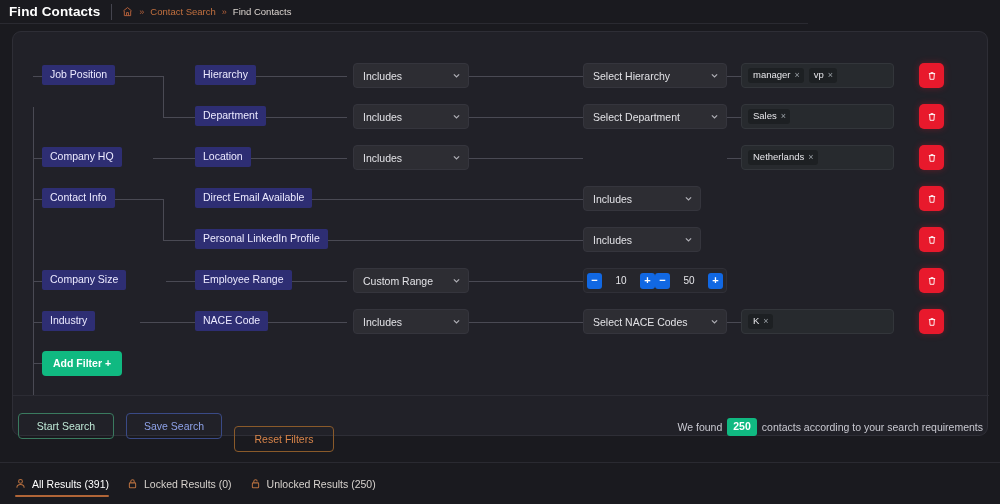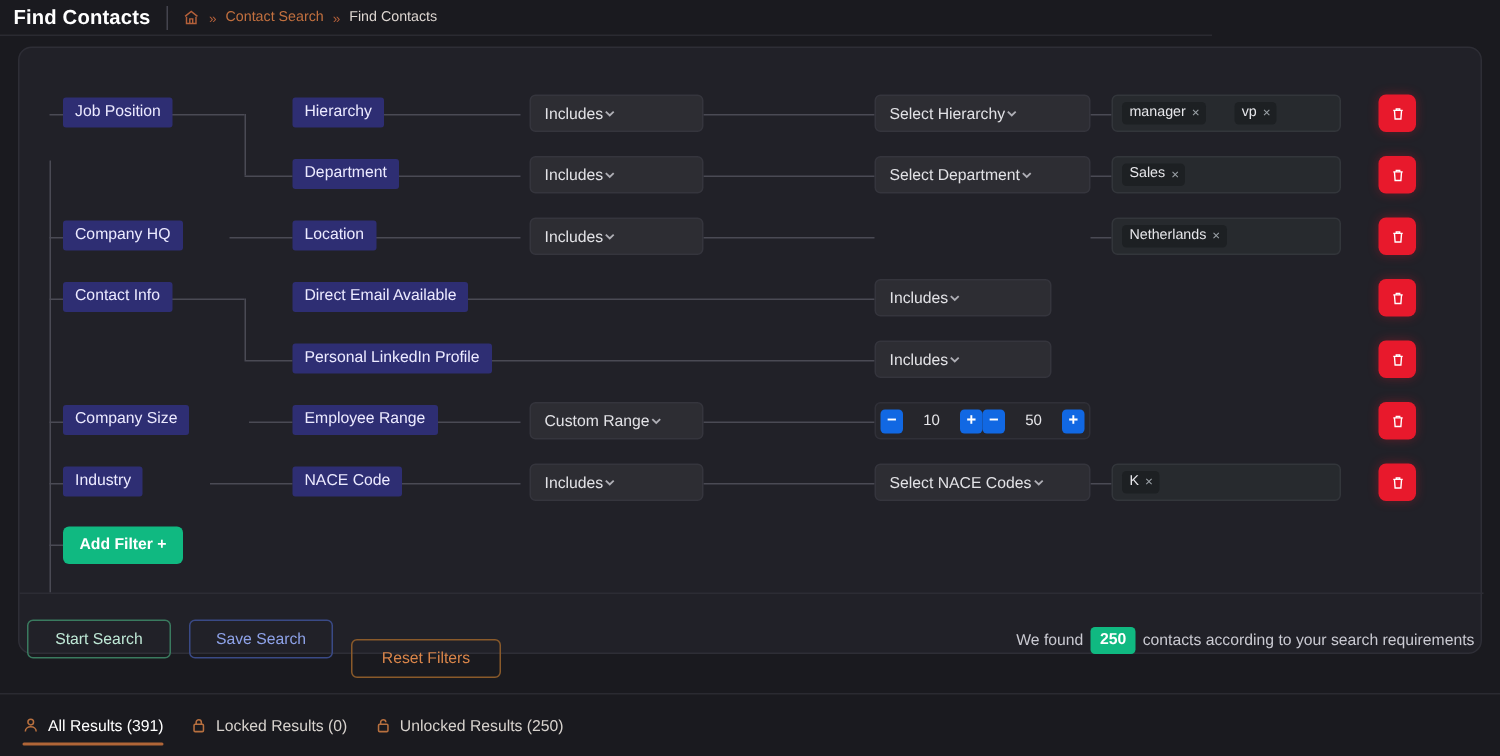--- a/index.html
+++ b/index.html
@@ -52,30 +52,30 @@
   .cat-badge, .field-badge {
     position: absolute; display: inline-flex; align-items: center;
     background: #2e2e73; color: #eceaff;
     font-size: 10.5px; padding: 4px 8px 5px 8px; border-radius: 2px;
     white-space: nowrap; line-height: 1;
   }
 
   .sel {
     position: absolute; height: 25px; background: #2d2d33;
     border: 1px solid #35353d; border-radius: 4px;
-    display: flex; align-items: center; 
+    display: flex; align-items: center; justify-content: space-between;
     padding: 0 7px 0 9px; color: #e2e2e6; font-size: 10.5px;
     cursor: pointer; user-select: none;
   }
   .sel .chev { width: 9px; height: 9px; flex: 0 0 auto; opacity: .8; }
 
   .tagbox {
     position: absolute; height: 25px; background: #272a2e;
     border: 1px solid #33363b; border-radius: 4px;
-    display: flex; align-items: center; gap: 19px; padding: 0 6px;
+    display: flex; align-items: center; gap: 5px; padding: 0 6px;
     overflow: hidden;
   }
   .tag {
     display: inline-flex; align-items: center; gap: 4px;
     background: #1d2023; border-radius: 3px; padding: 2px 4px 3px 5px;
     color: #e6e6ea; font-size: 9.5px; line-height: 1; white-space: nowrap;
   }
   .tag .x { color: #9aa0a6; font-size: 9px; cursor: pointer; }
 
   .del-btn {

